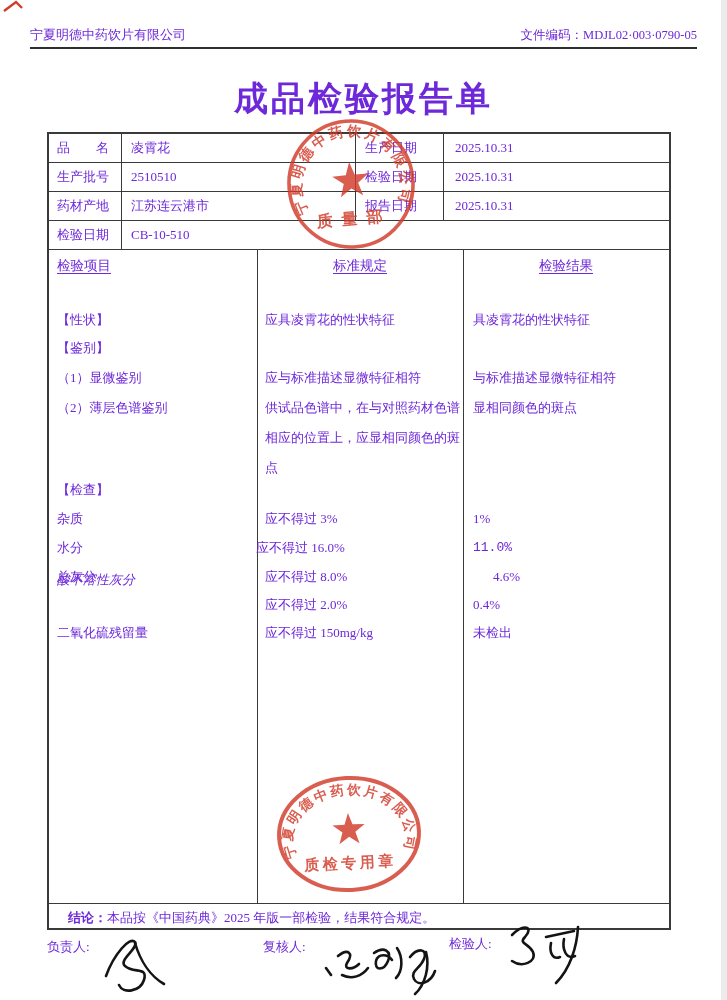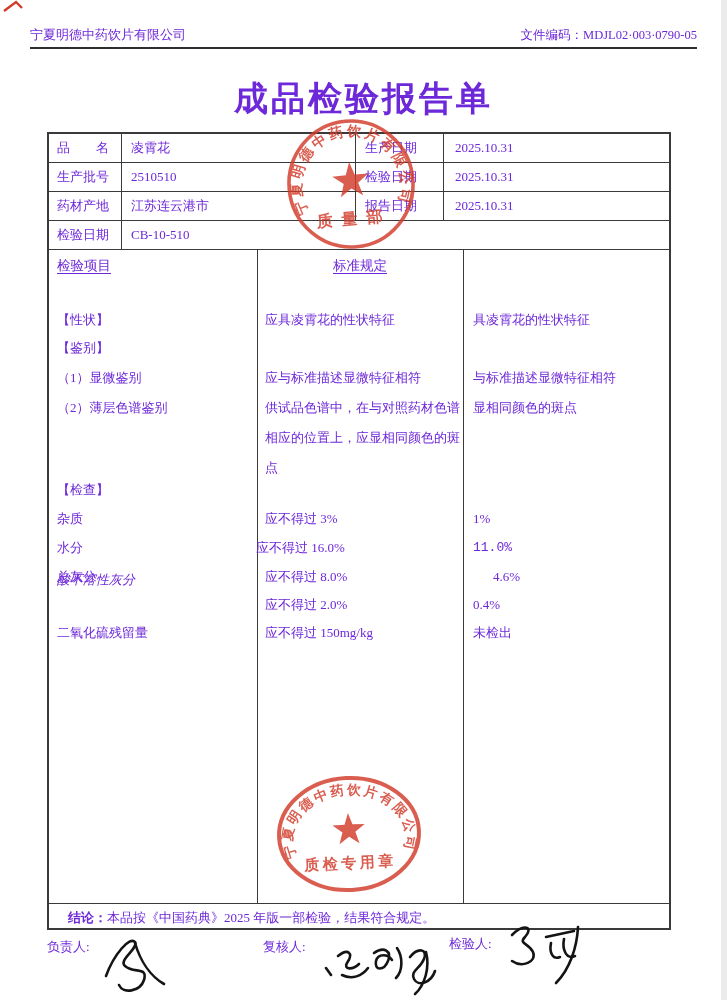--- a/index.html
+++ b/index.html
@@ -67,20 +67,21 @@
   <div class="cell" style="left:57px;top:197px;">药材产地</div>
   <div class="cell" style="left:131px;top:197px;">江苏连云港市</div>
   <div class="cell" style="left:365px;top:197px;">报告日期</div>
   <div class="cell" style="left:455px;top:197px;">2025.10.31</div>
 
   <div class="cell" style="left:57px;top:226px;">检验日期</div>
   <div class="cell" style="left:131px;top:226px;">CB-10-510</div>
 
   <div class="cell col-head" style="left:57px;top:257px;">检验项目</div>
   <div class="cell col-head center" style="left:257px;top:257px;width:206px;">标准规定</div>
+  <div class="cell col-head center" style="left:463px;top:257px;width:206px;">检验结果</div>
 
   <div class="cell" style="left:57px;top:311px;">【性状】</div>
   <div class="cell" style="left:265px;top:311px;">应具凌霄花的性状特征</div>
   <div class="cell" style="left:473px;top:311px;">具凌霄花的性状特征</div>
 
   <div class="cell" style="left:57px;top:339px;">【鉴别】</div>
 
   <div class="cell" style="left:57px;top:369px;">（1）显微鉴别</div>
   <div class="cell" style="left:265px;top:369px;">应与标准描述显微特征相符</div>
   <div class="cell" style="left:473px;top:369px;">与标准描述显微特征相符</div>

